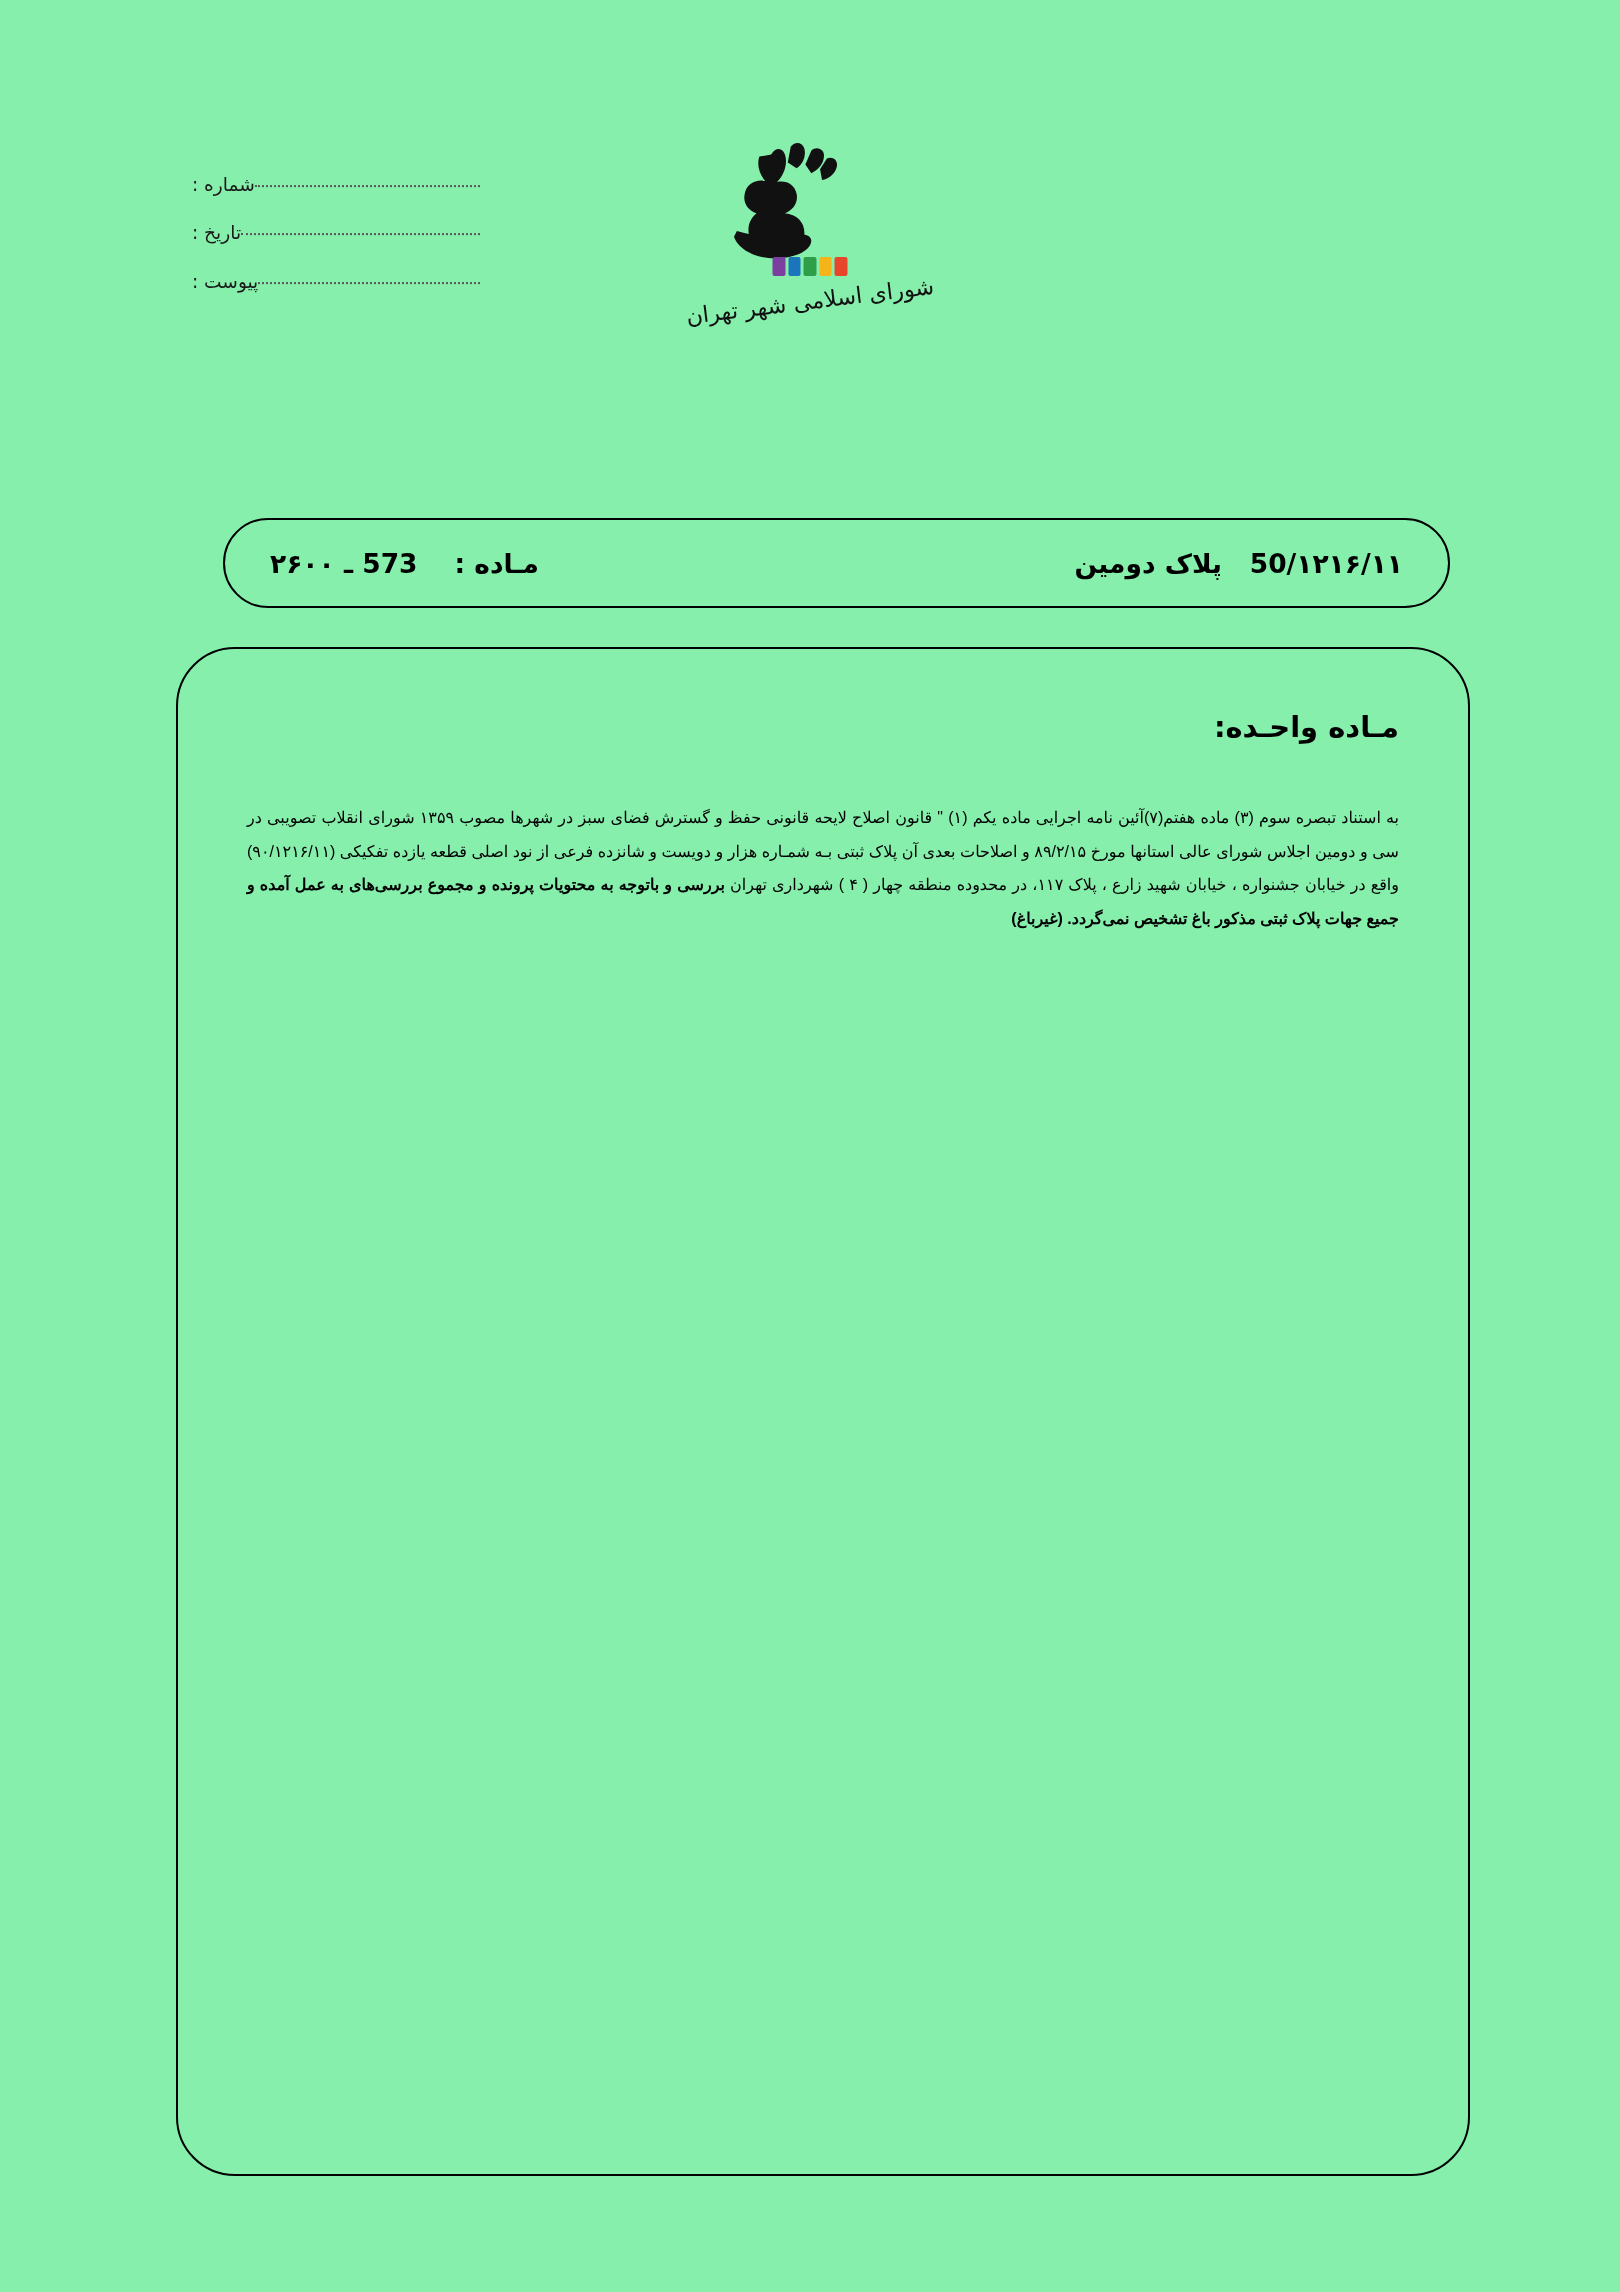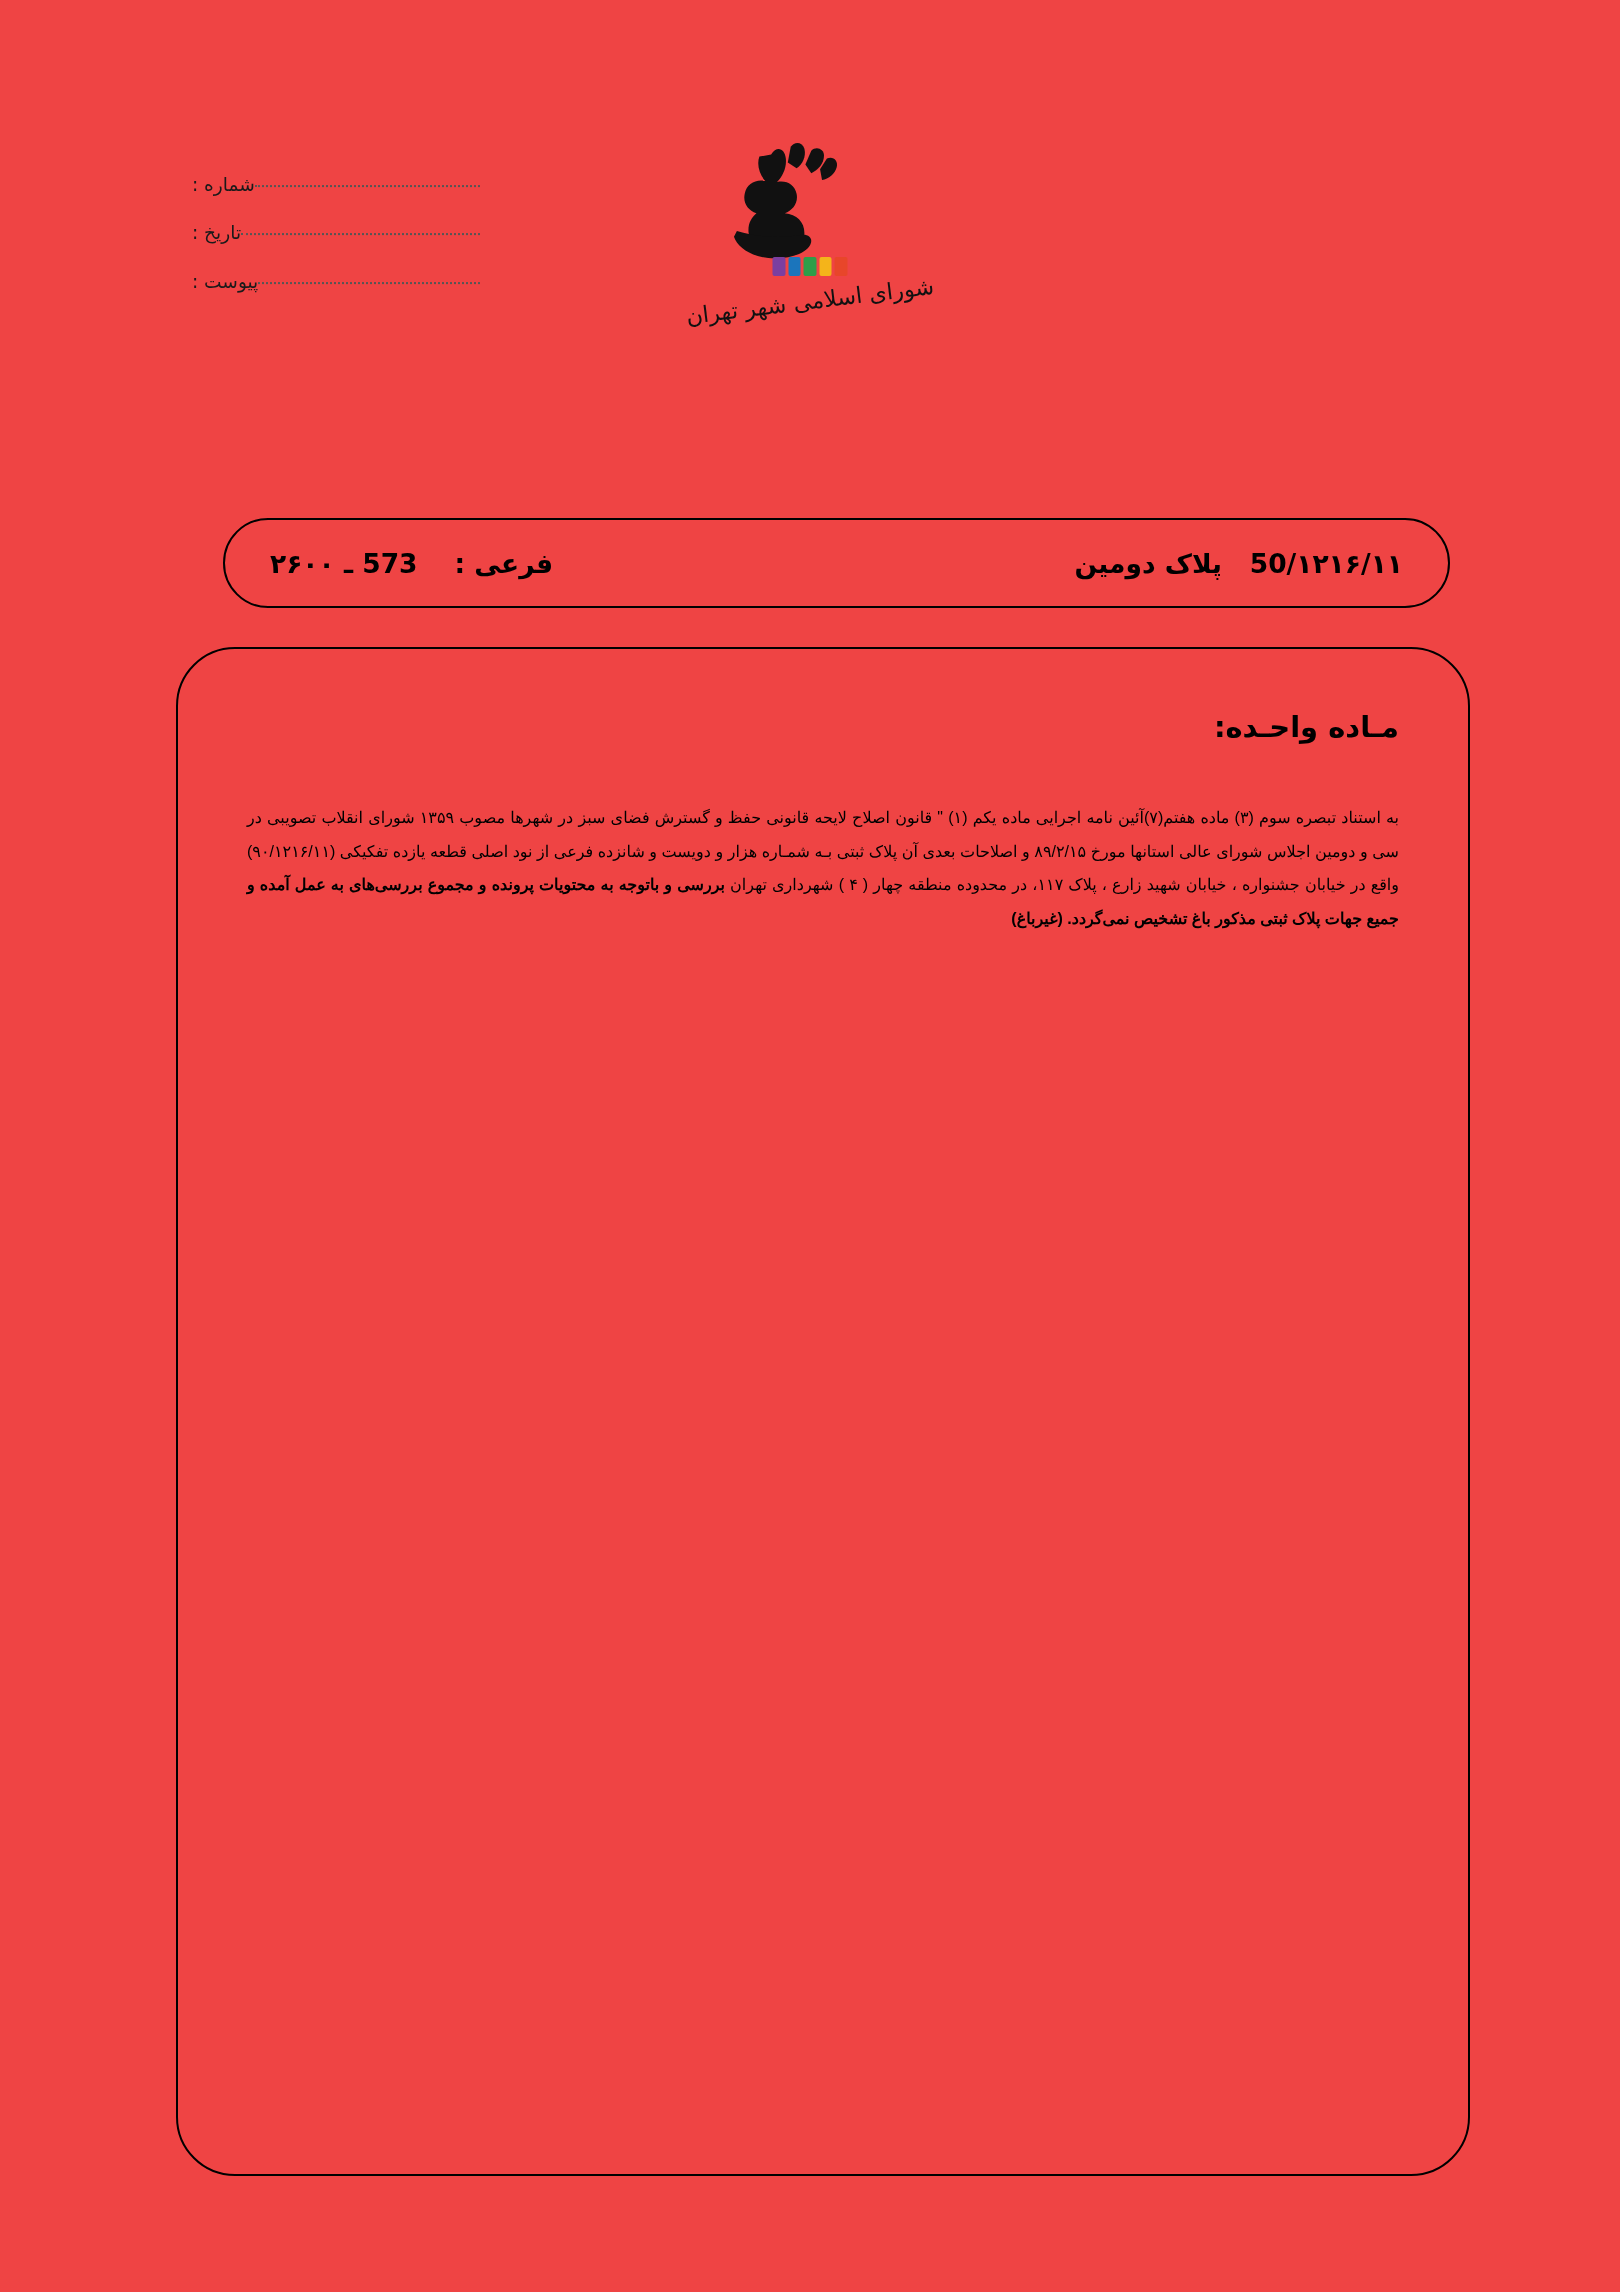--- a/index.html
+++ b/index.html
@@ -12,21 +12,21 @@
     height: 2293px;
     position: relative;
     font-family: "Liberation Serif", "DejaVu Serif", serif;
     color: #000;
     overflow: hidden;
   }
 
   .page {
     position: absolute;
     inset: 0;
-    background: #ef4444;
+    background: #86efac;
   }
 
   
   .header {
     position: absolute;
     top: 137px;
     left: 0;
     right: 0;
     height: 294px;
   }
@@ -220,21 +220,21 @@
 
   </div>
 
   <div class="idbar">
     <div>
       <span>50/۱۲۱۶/۱۱</span>
       &nbsp;
       <span>پلاک دومین</span>
     </div>
     <div>
-      <span>فرعی :</span>
+      <span>مـاده :</span>
       &nbsp;&nbsp;
       <span>573 ـ ۲۶۰۰</span>
     </div>
   </div>
 
   <div class="bodybox">
     <div class="article-title">مـاده واحـده:</div>
     <div class="body-text">
       <span>به استناد تبصره سوم (۳) ماده هفتم(۷)آئین نامه اجرایی  ماده یکم (۱) " قانون اصلاح لایحه قانونی حفظ و گسترش فضای سبز در شهرها مصوب ۱۳۵۹ شورای انقلاب تصویبی در سی و دومین اجلاس شورای عالی استانها مورخ ۸۹/۲/۱۵ و اصلاحات بعدی آن پلاک ثبتی  بـه شمـاره هزار و دویست و شانزده فرعی از نود اصلی قطعه یازده تفکیکی (۹۰/۱۲۱۶/۱۱) واقع در خیابان جشنواره ، خیابان شهید زارع ، پلاک ۱۱۷،  در محدوده منطقه چهار ( ۴ ) شهرداری تهران </span><span class="bold">بررسی و باتوجه به محتویات پرونده و مجموع بررسی‌های به عمل آمده و جمیع جهات پلاک ثبتی مذکور باغ تشخیص نمی‌گردد. (غیرباغ)</span>
     </div>

